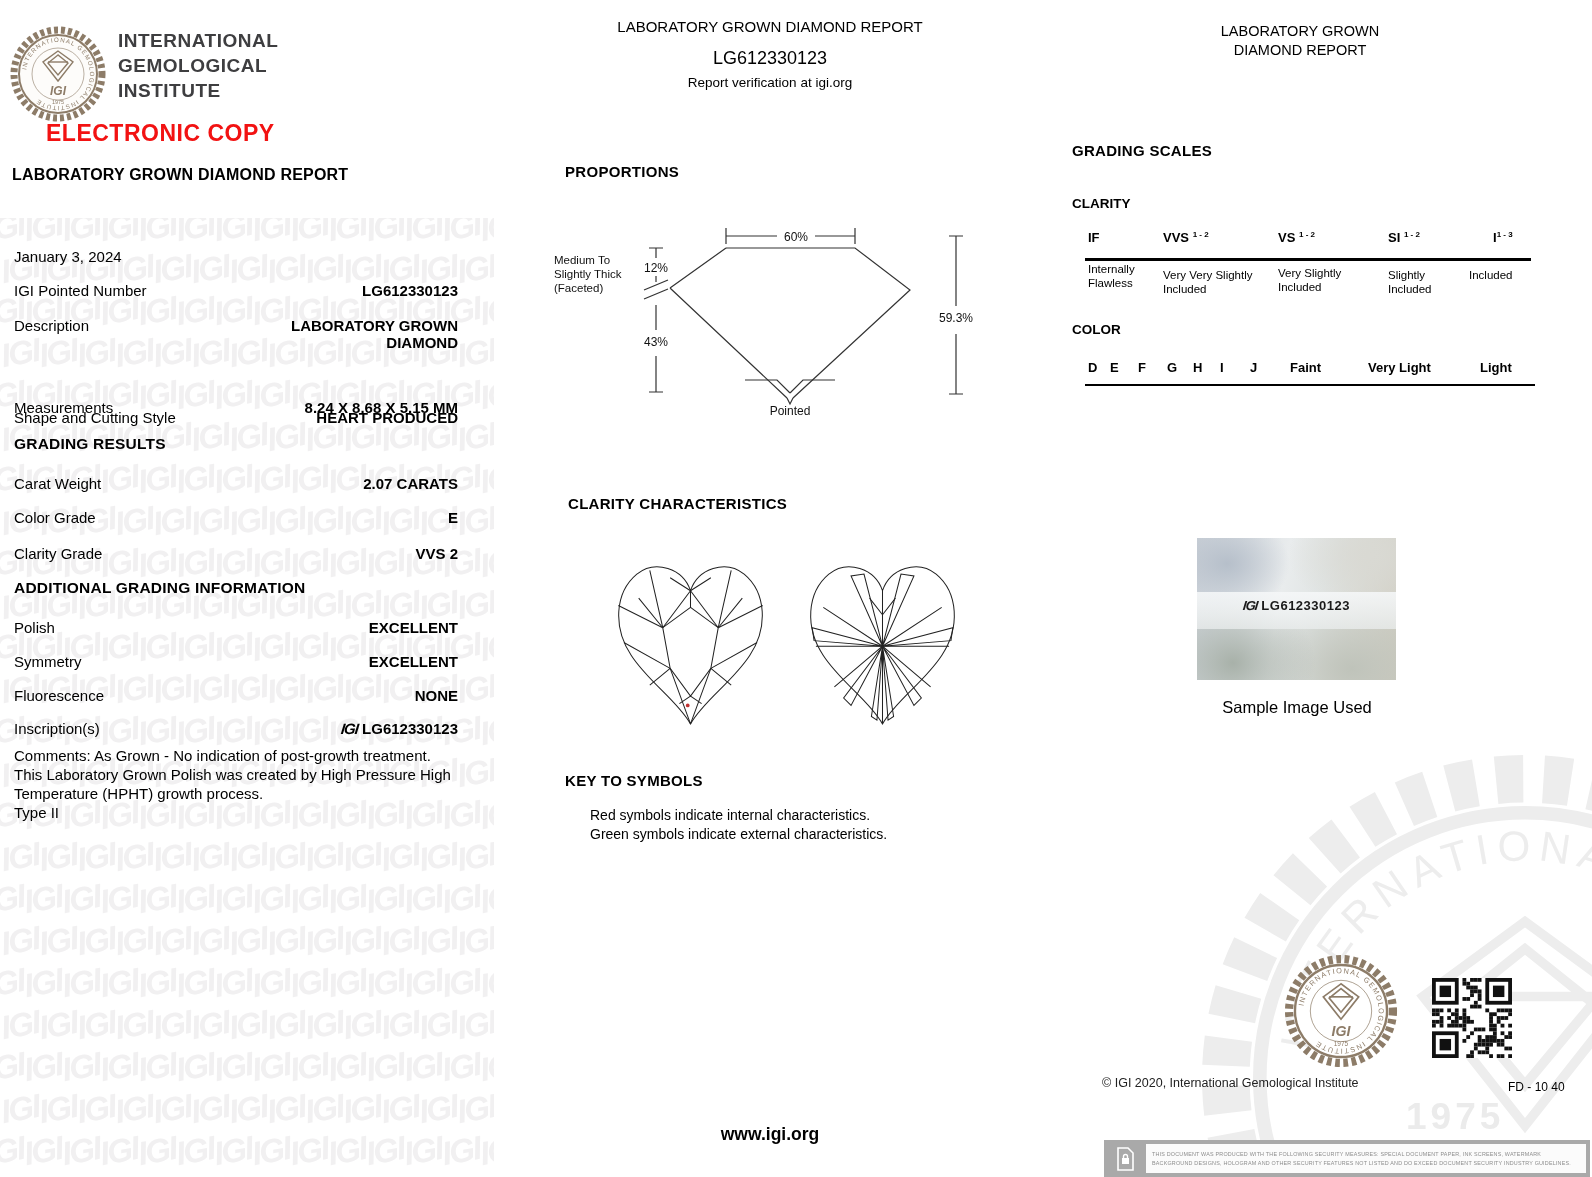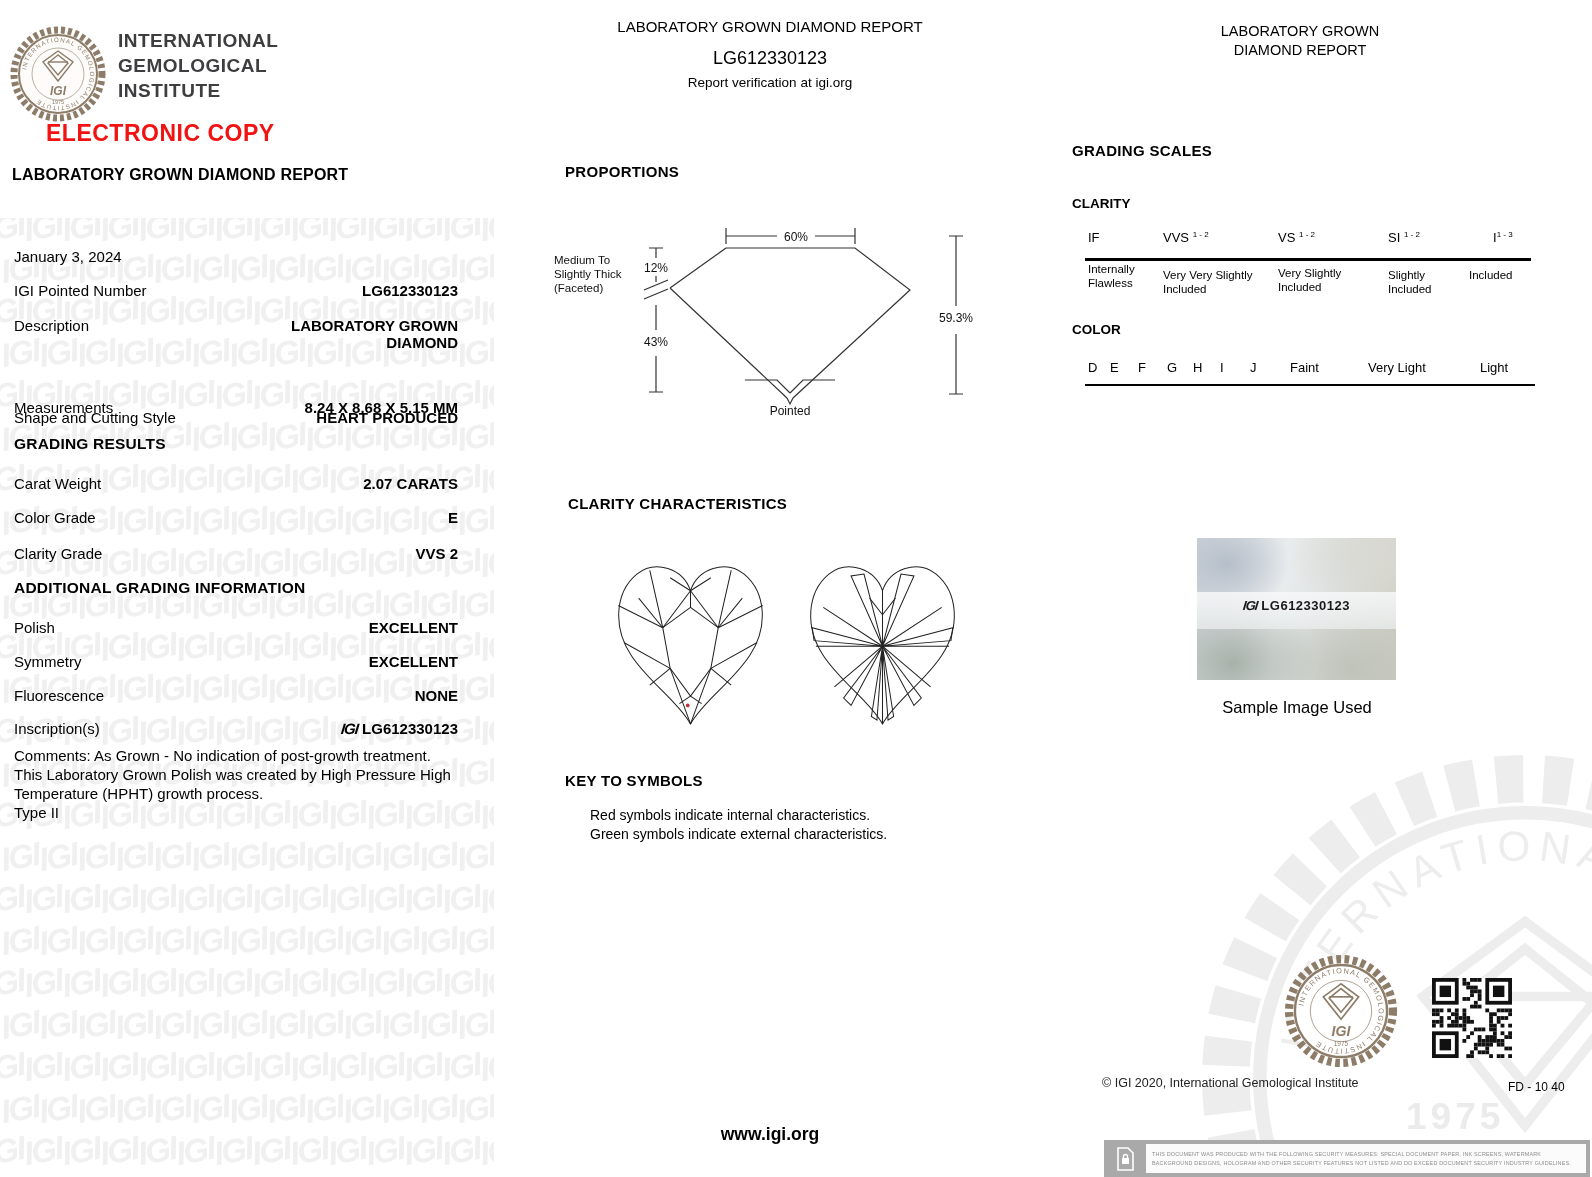--- a/index.html
+++ b/index.html
@@ -25,21 +25,21 @@
   #c-header{left:540px;top:18px;width:460px;text-align:center;}
   #c-title{font-size:15px;}
   #c-number{font-size:18px;margin-top:13px;}
   #c-verify{font-size:13.5px;margin-top:6px;}
   .midhead{font-size:15px;font-weight:bold;letter-spacing:.3px;}
   #key-lines div{font-size:14px;line-height:1.35;}
   #website{left:540px;top:1124px;width:460px;text-align:center;font-size:17.5px;font-weight:bold;}
   
   #r-header{left:1100px;top:22px;width:400px;text-align:center;font-size:14.5px;line-height:1.28;}
   .scale{position:absolute;left:1072px;width:480px;}
-  .scale .g{position:absolute;top:0;font-size:13px;}
+  .scale .g{position:absolute;top:0;font-size:13px;font-weight:bold;}
   .scale sup{font-size:8px;}
   .scale .bar{position:absolute;background:#000;height:2.5px;}
   .scale .d{position:absolute;font-size:11.5px;line-height:1.25;}
   #sample-img{left:1197px;top:538px;width:199px;height:142px;
     background:
       radial-gradient(90px 70px at 15% 18%, #b6bfca 0%, rgba(182,191,202,0) 70%),
       radial-gradient(120px 80px at 88% 12%, #d9d9d3 0%, rgba(217,217,211,0) 70%),
       radial-gradient(110px 95px at 18% 88%, #a8b1a9 0%, rgba(168,177,169,0) 75%),
       radial-gradient(140px 105px at 78% 92%, #bfc3ba 0%, rgba(191,195,186,0) 75%),
       linear-gradient(100deg, #ccd2d9 0%, #e9eced 42%, #e0e4e3 60%, #cfccc0 100%);}

